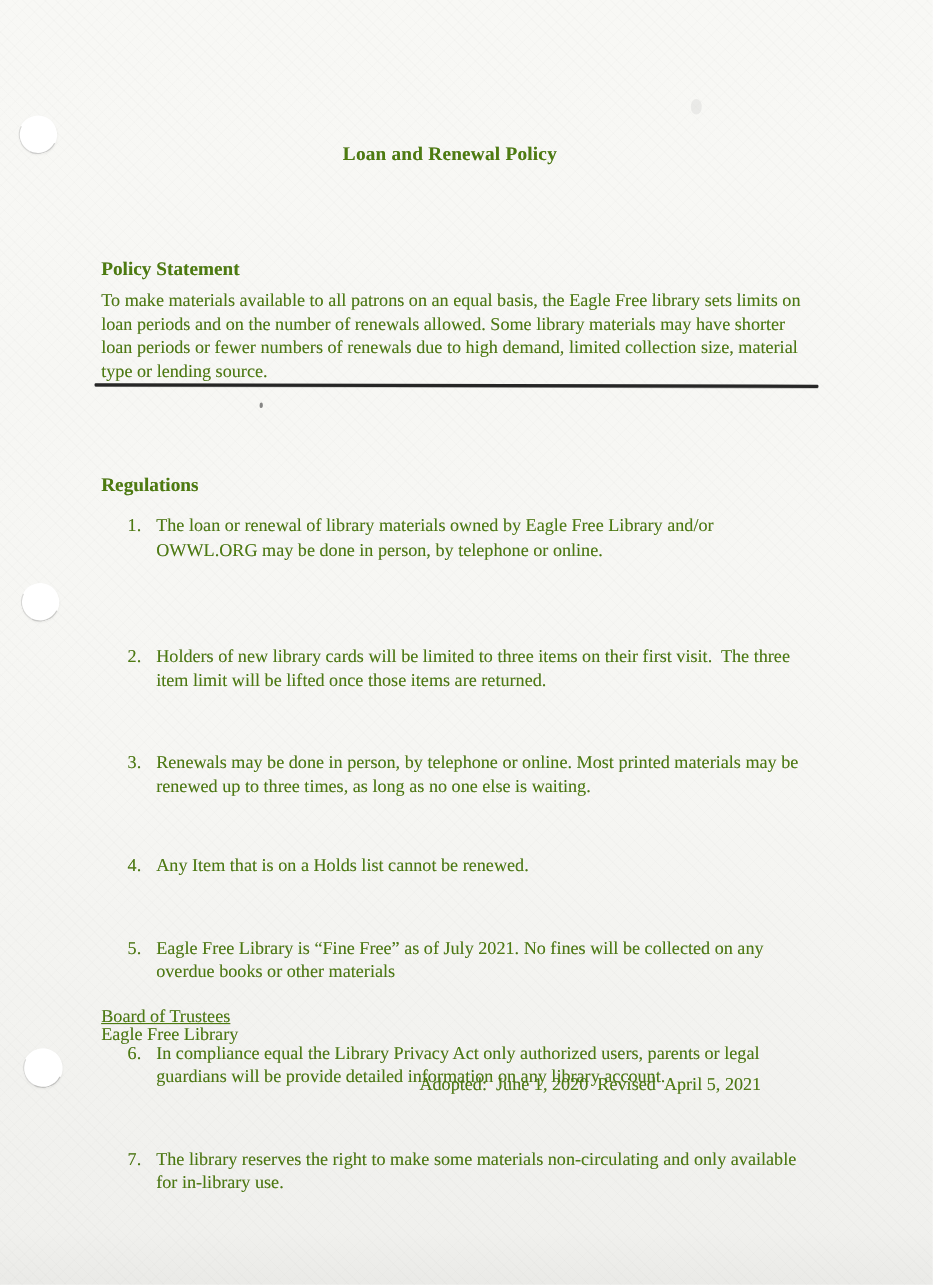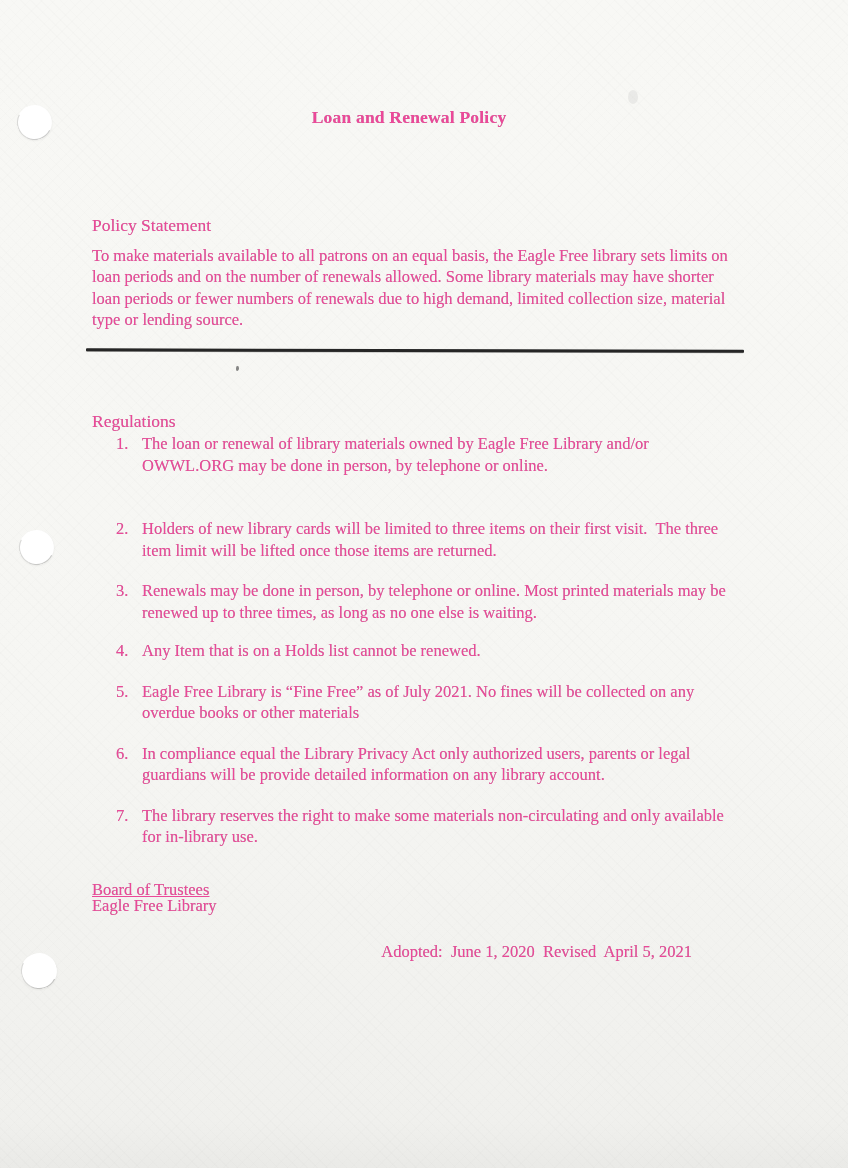--- a/index.html
+++ b/index.html
@@ -17,38 +17,39 @@
   
   .paper-texture {
     position: absolute;
     inset: 0;
     background:
       repeating-linear-gradient(45deg, rgba(0,0,0,0.010) 0 1px, transparent 1px 7px),
       repeating-linear-gradient(-45deg, rgba(0,0,0,0.008) 0 1px, transparent 1px 9px);
     pointer-events: none;
   }
   .ink {
-    color: #ec4899;
+    color: #4d7c0f;
     text-shadow: 0 0 0.5px rgba(40,40,40,0.35);
+    margin-top: 34px;
   }
   .doc-title {
     position: absolute;
     top: 95px;
     left: 0;
     width: 818px;
     text-align: center;
     font-size: 17.5px;
     font-weight: bold;
     letter-spacing: 0.2px;
   }
   .section-heading {
     position: absolute;
     left: 92px;
     font-size: 17.5px;
-    font-weight: normal;
+    font-weight: bold;
   }
   .heading-policy { top: 200px; }
   .heading-regulations { top: 396px; }
   .policy-body {
     position: absolute;
     left: 92px;
     top: 228px;
     width: 654px;
     font-size: 16.5px;
     line-height: 21.5px;

